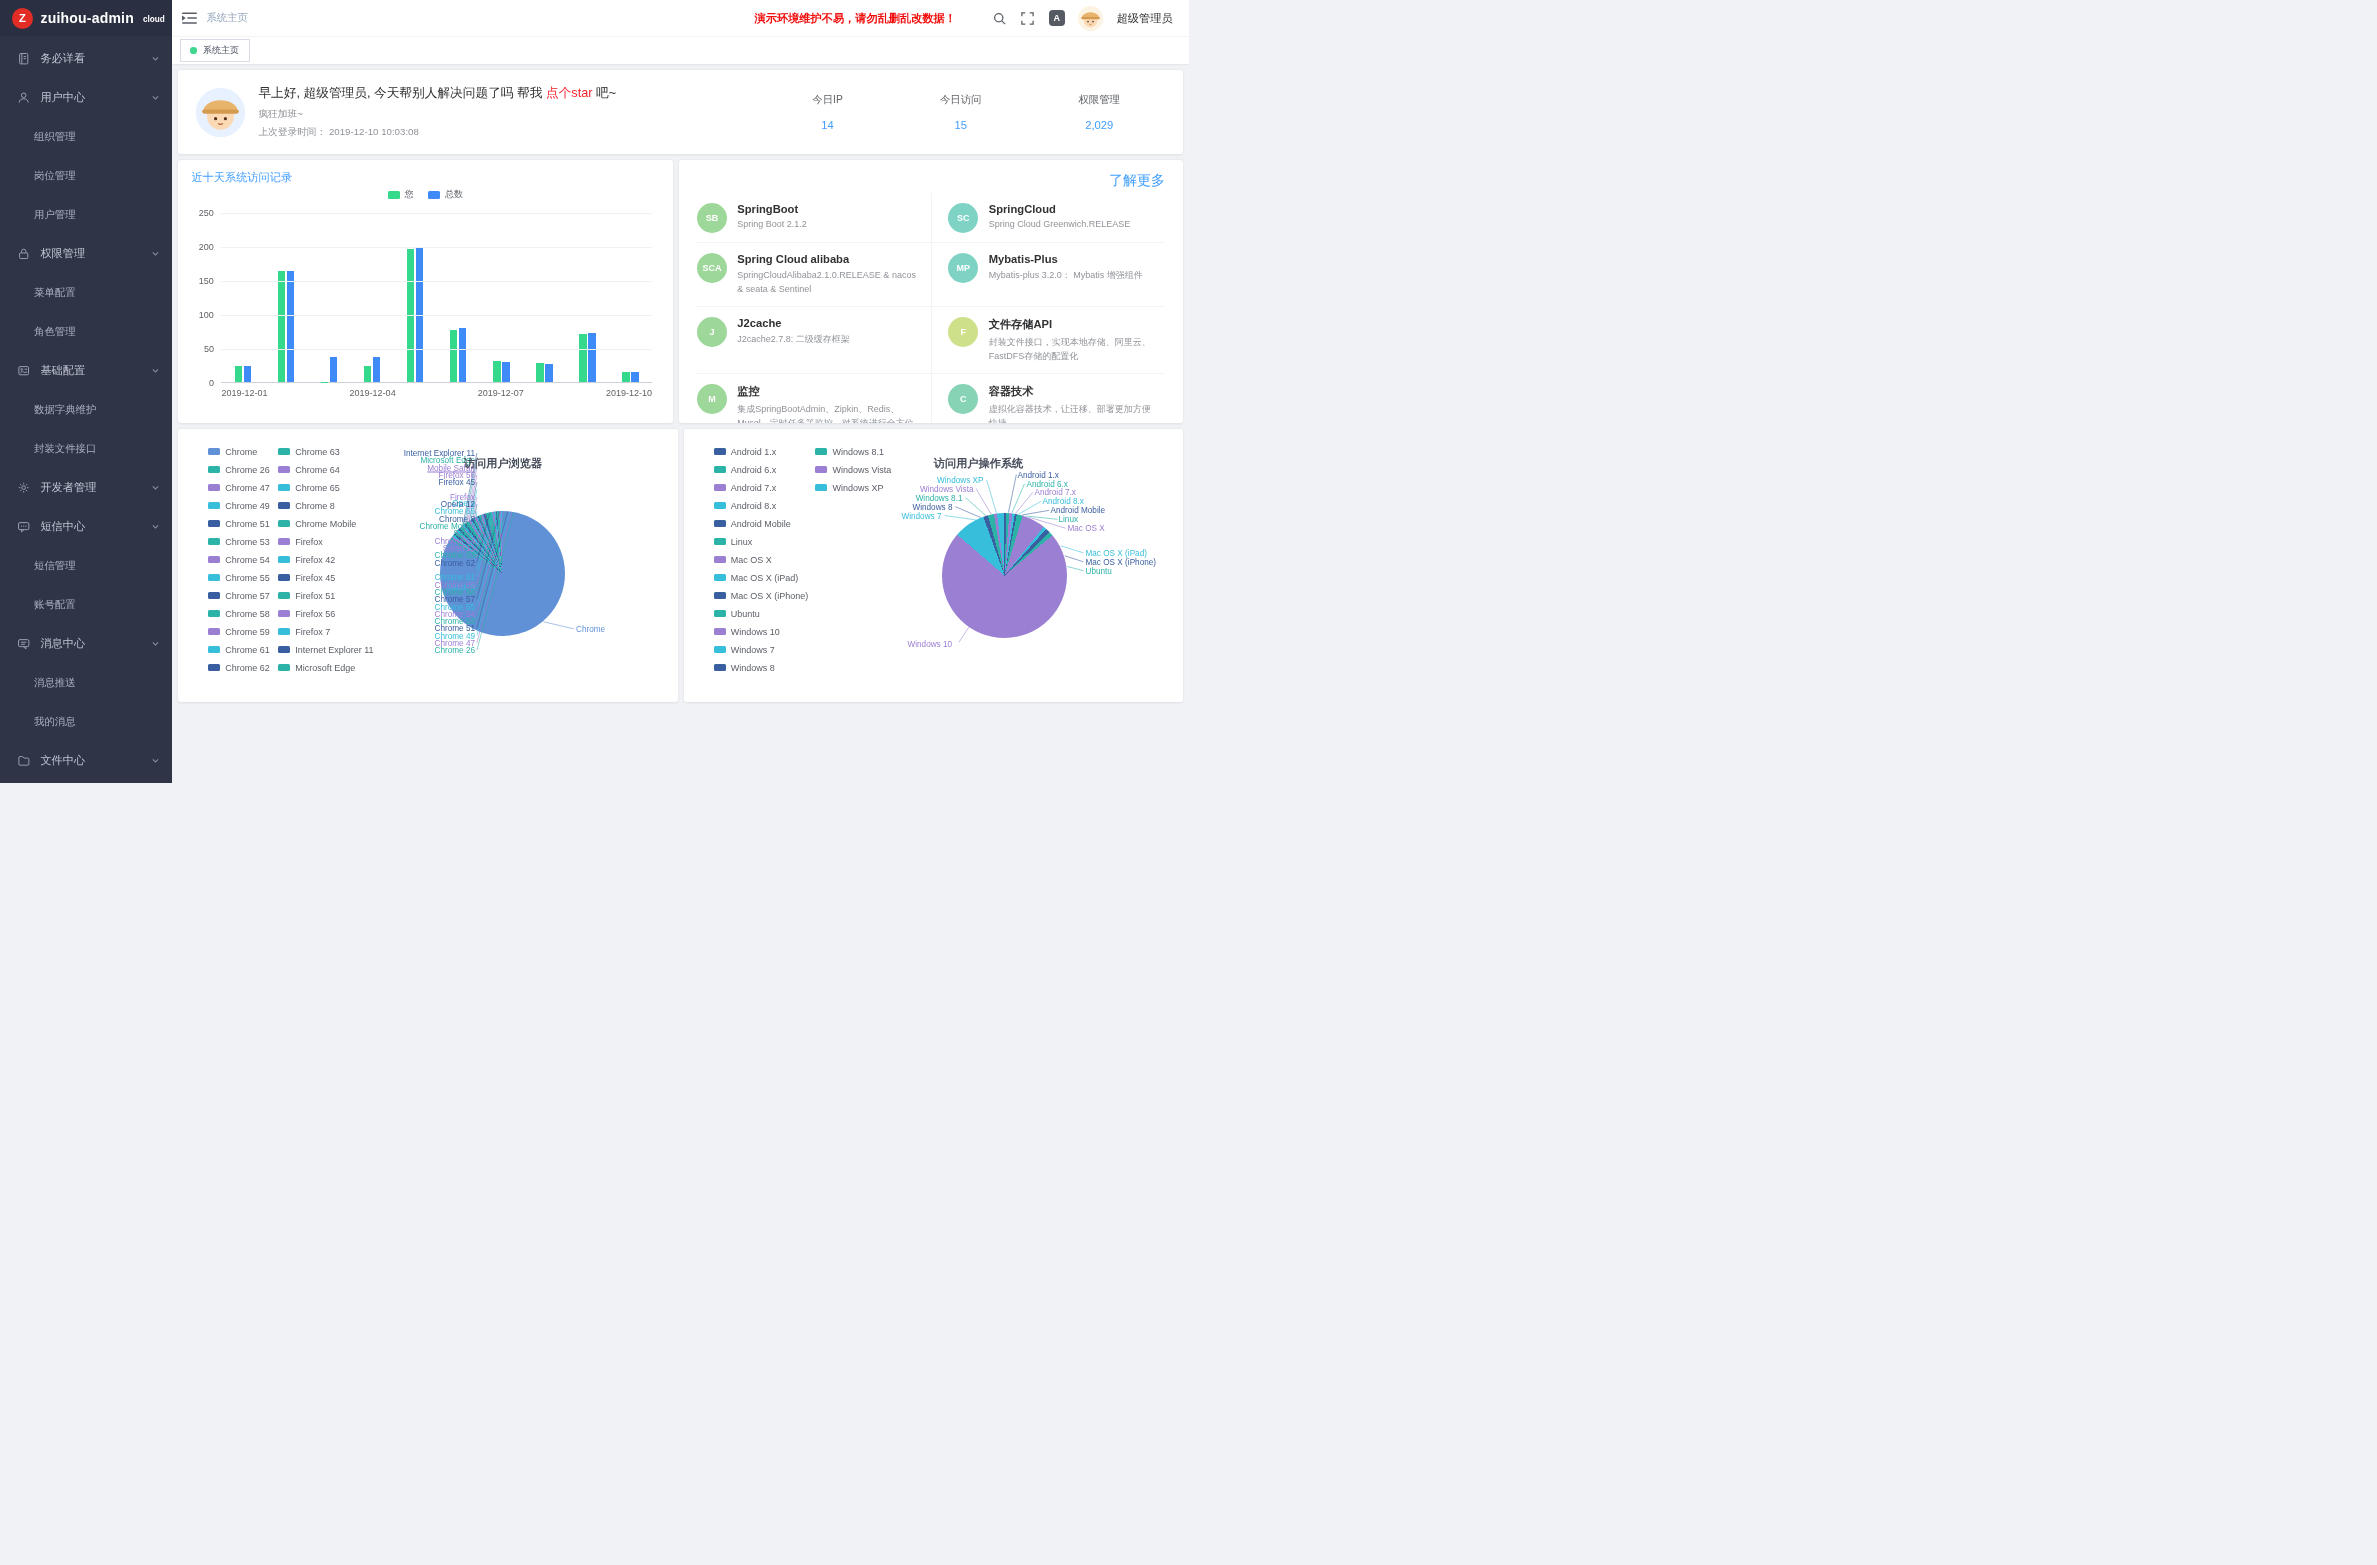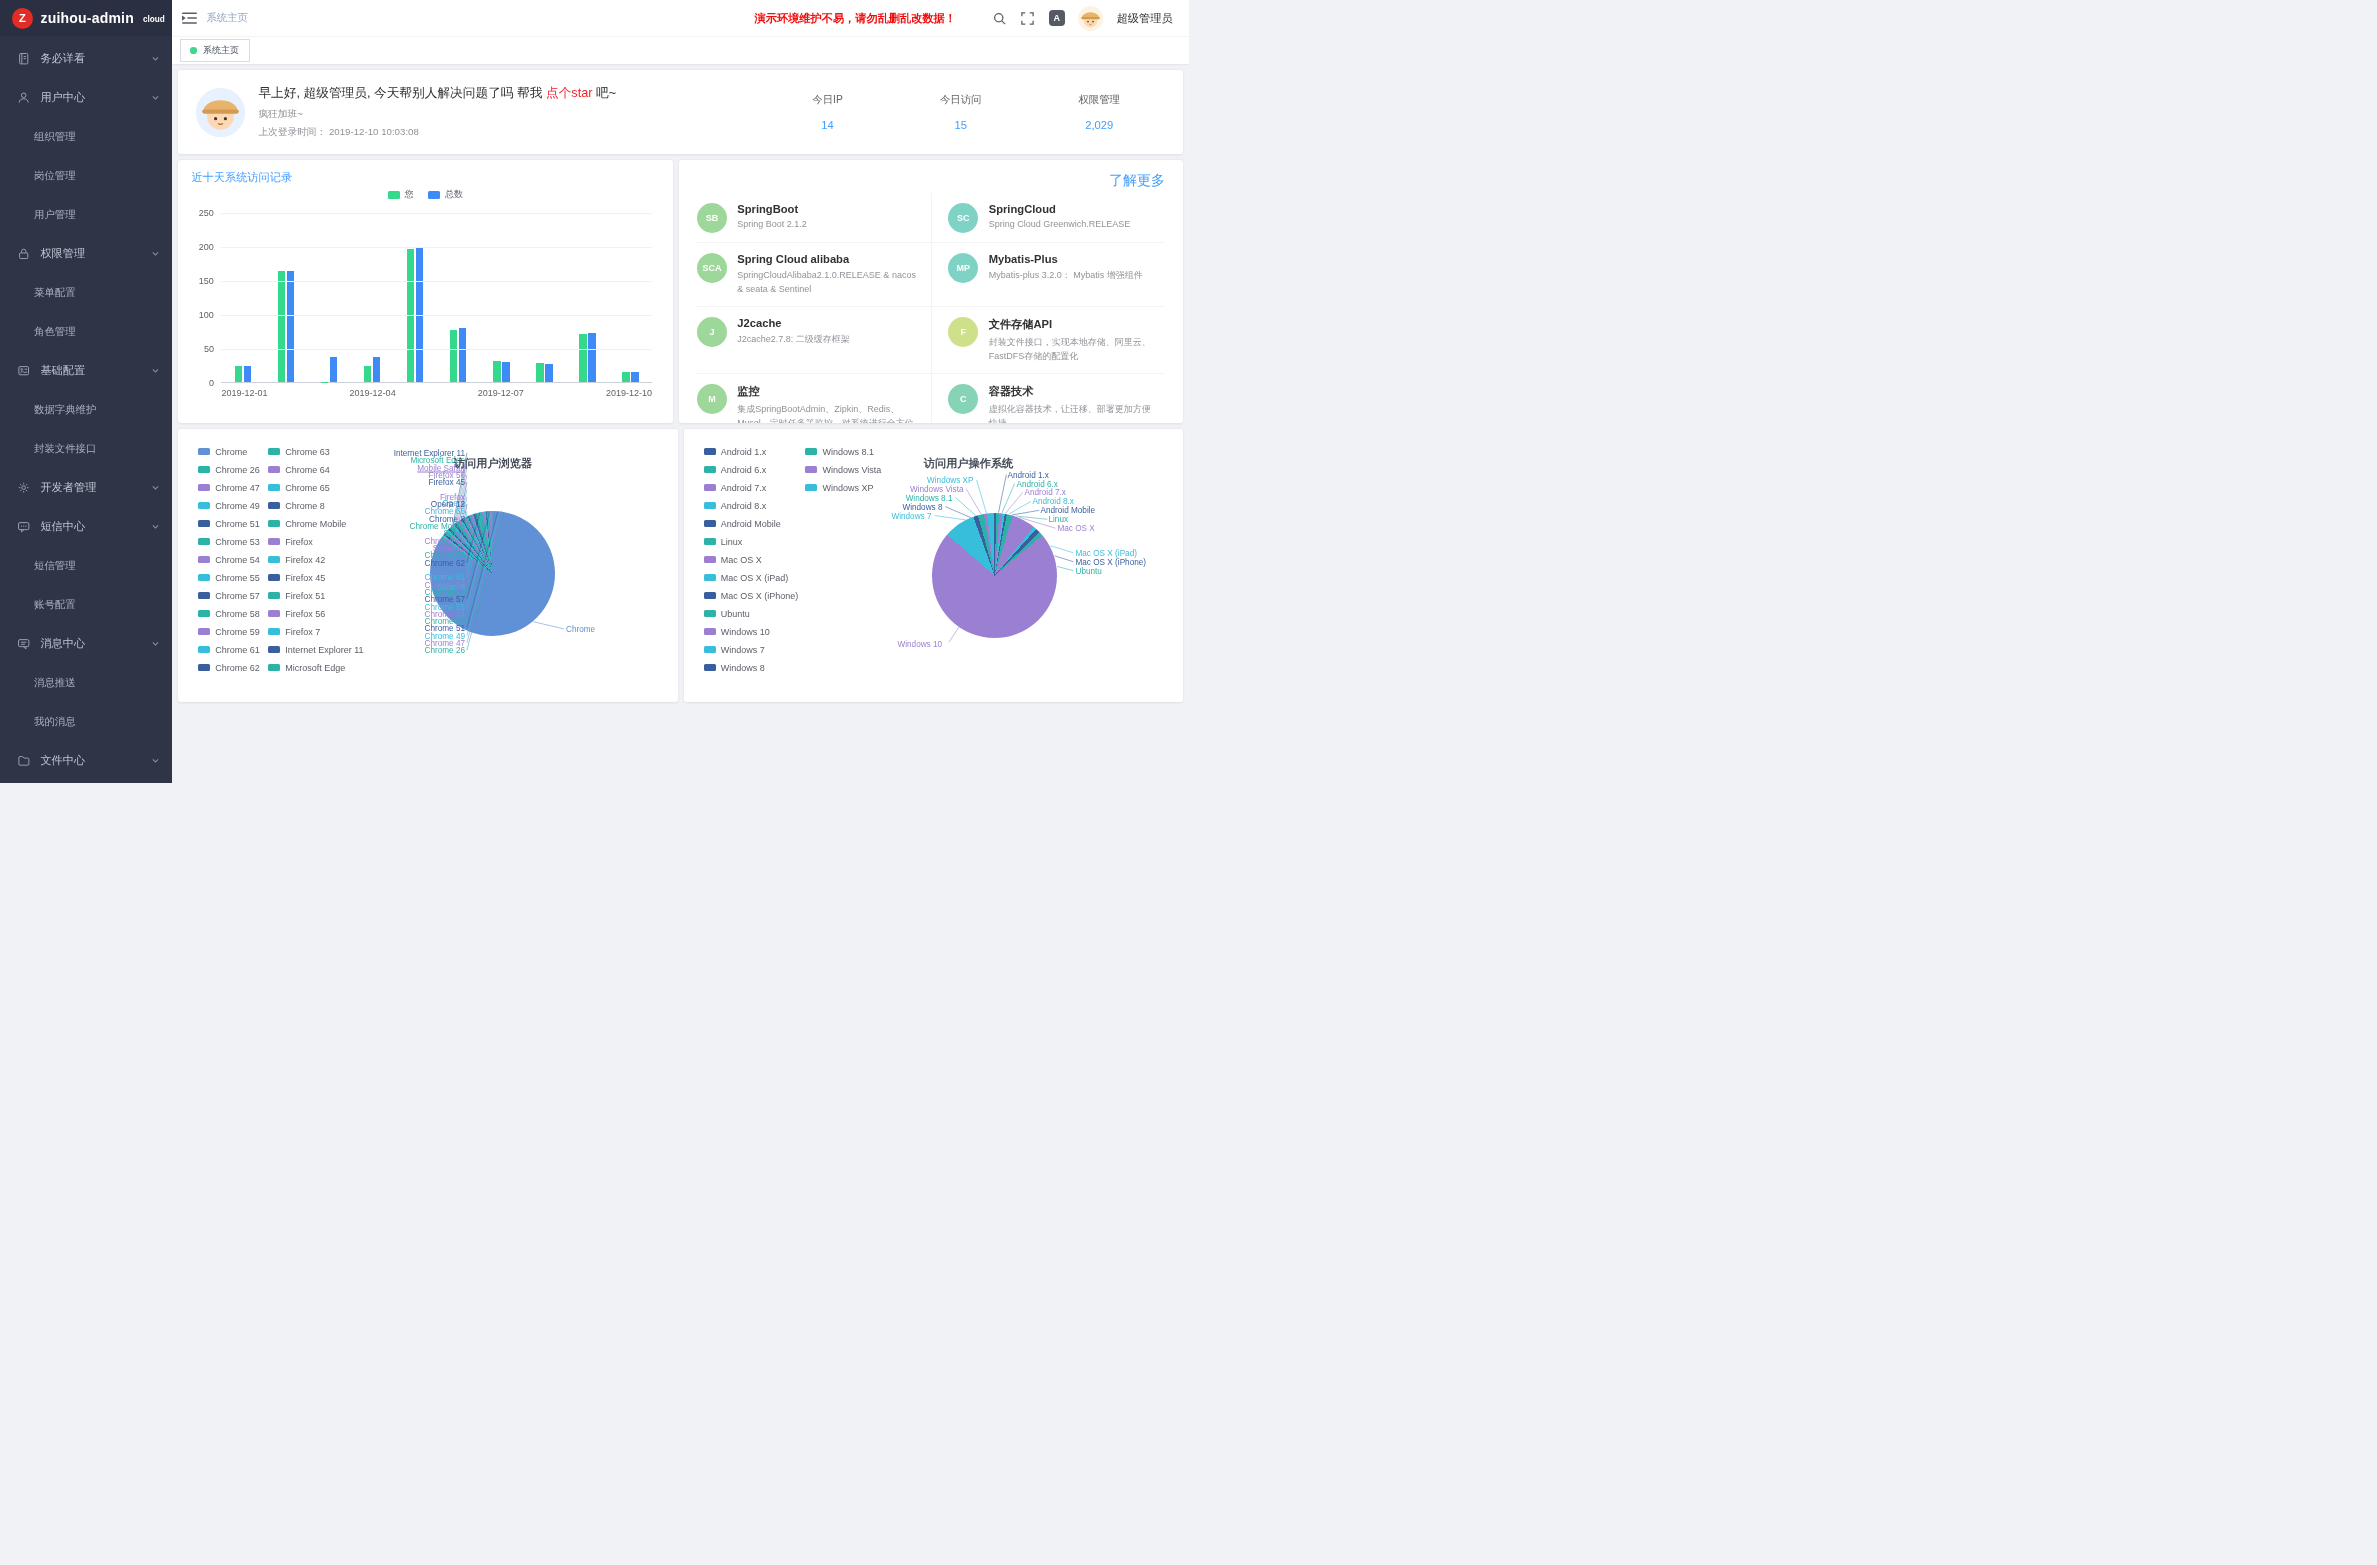--- a/index.html
+++ b/index.html
@@ -69,21 +69,21 @@
 .info-head{display:flex;justify-content:flex-end;padding:6px 0 3px}
 .more-link{color:#409eff;font-size:14px;cursor:pointer}
 #features-grid{display:grid;grid-template-columns:1fr 1fr}
 .feat{display:flex;gap:10.4px;padding:9.7px 12px 9.7px 0;border-top:0.7px solid #f2f3f5}
 .feat:nth-child(1),.feat:nth-child(2){border-top:none}
 .feat:nth-child(even){border-left:0.7px solid #f2f3f5;padding-left:16.4px}
 .feat-badge{width:30px;height:30px;border-radius:50%;color:#fff;font-weight:700;font-size:9px;display:flex;align-items:center;justify-content:center;flex-shrink:0}
 .feat-title{font-size:11.2px;font-weight:700;color:#303133}
 .feat-desc{font-size:9px;color:#909399;margin-top:3.7px;line-height:1.55}
 
-.pie-card{flex:1;padding:12px 20px;display:flex;overflow:hidden}
+.pie-card{flex:1;padding:12px 30px;display:flex;overflow:hidden}
 .pie-legend{flex-shrink:0;display:grid;grid-template-rows:repeat(13,18px);grid-auto-flow:column;align-content:start;column-gap:6px;padding-top:1.5px}
 #browser-legend{width:168px}
 #os-legend{width:179px}
 .plegend-item{display:flex;align-items:center;gap:5.2px;font-size:9px;color:#5a5e66;cursor:pointer;white-space:nowrap}
 .pie-area{flex:1;position:relative;min-width:0}
 .pie-title{position:absolute;top:15px;font-size:11.2px;font-weight:700;color:#464c59;transform:translateX(-50%);white-space:nowrap;z-index:3}
 .pie-disc{position:absolute;width:125px;height:125px;border-radius:50%}
 #browser-pie-disc{left:64px;top:70px}
 #os-pie-disc{left:49px;top:72px}
 #browser-title{left:127px}

